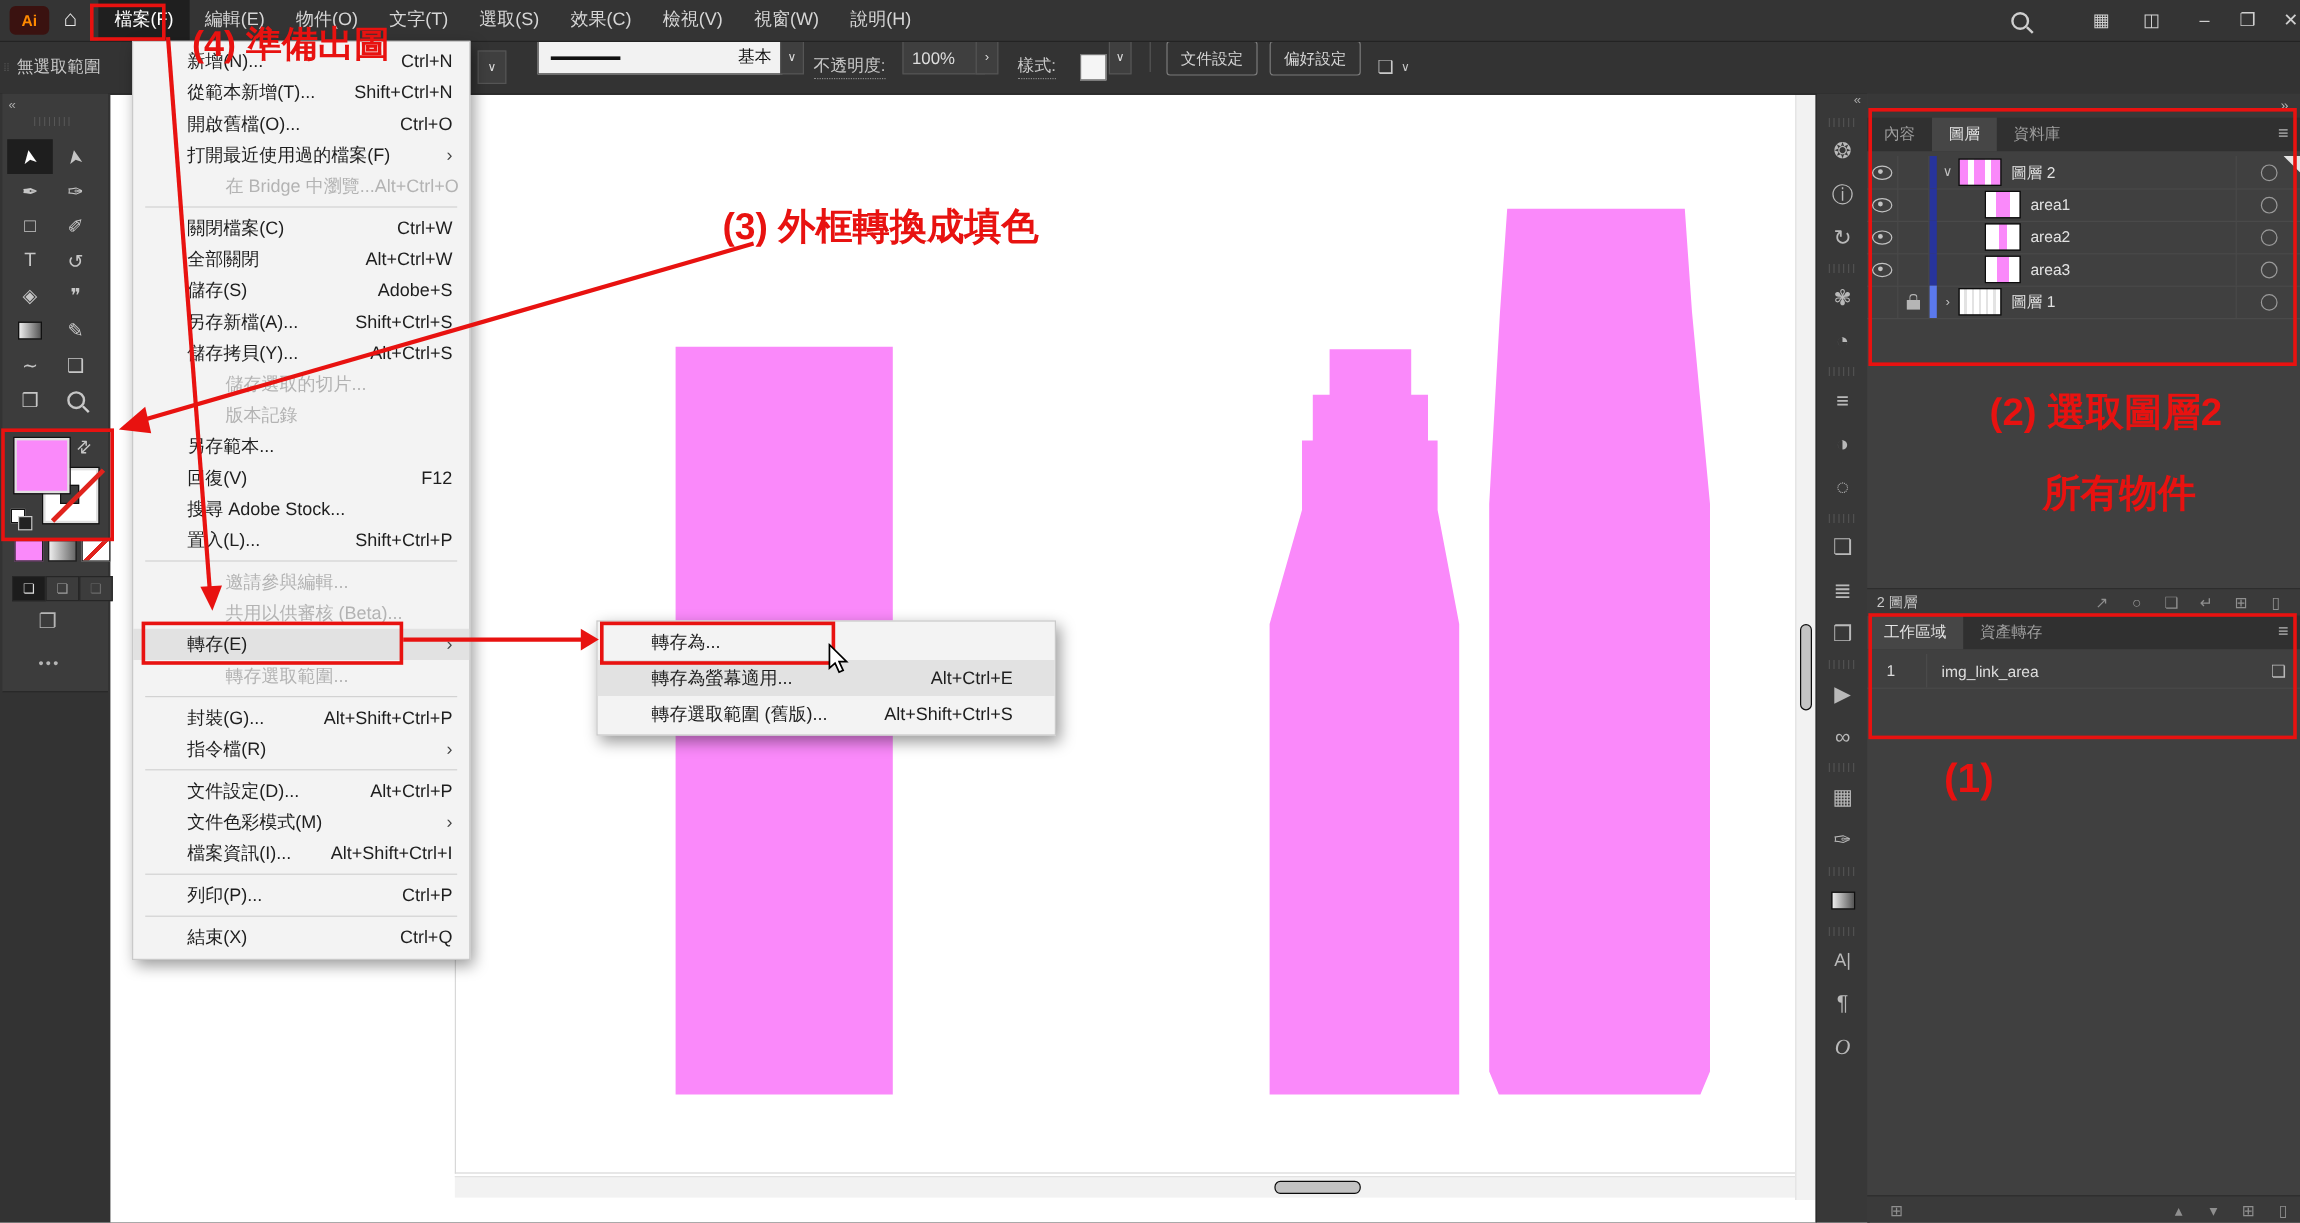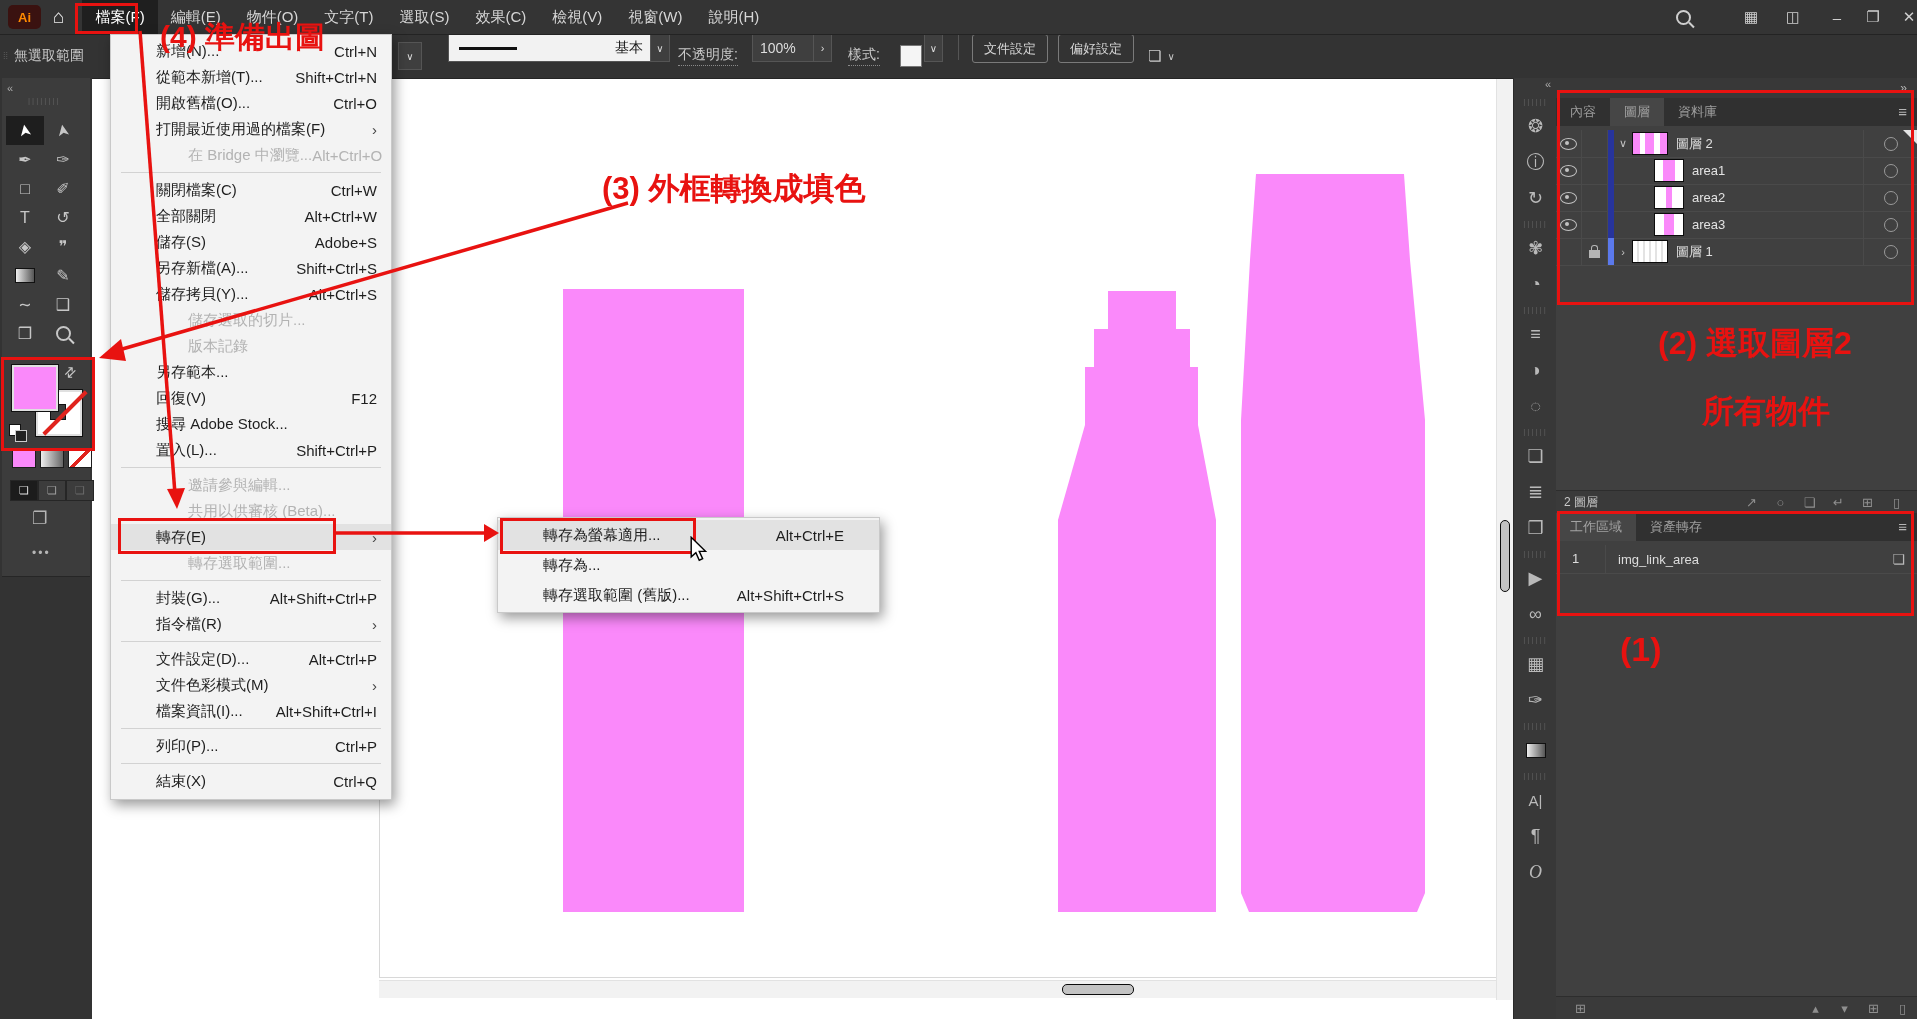--- a/index.html
+++ b/index.html
@@ -53,21 +53,21 @@
         border-left:1px solid #2a2a2a;border-right:1px solid #2a2a2a;z-index:10;}
   .dock-icon{width:43px;height:36px;display:flex;align-items:center;justify-content:center;color:#b9b9b9;font-size:18px;}
   .dock-grip{width:43px;height:14px;display:flex;align-items:center;justify-content:center;}
   .dock-head{width:43px;height:16px;color:#aaa;font-size:11px;text-align:right;padding-right:6px;box-sizing:border-box;}
   
   .rightpanel{position:absolute;left:1556px;top:78px;width:361px;height:941px;background:#404040;z-index:10;color:#ddd;}
   .rp-head{position:absolute;left:0;top:0;width:100%;height:20px;background:#383838;color:#b5b5b5;
            font-size:12px;text-align:right;padding-right:10px;box-sizing:border-box;line-height:20px;}
   .tabsbar{position:absolute;left:0;width:100%;height:28px;background:#303030;display:flex;align-items:flex-end;font-size:13px;}
   .tab{padding:0 14px;height:28px;line-height:28px;color:#9d9d9d;}
-  .tab.active{background:#464646;color:#a3a3a3;font-family:Liberation Serif, serif;}
+  .tab.active{background:#464646;color:#e5e5e5;font-family:Liberation Serif, serif;}
   .tab-menu{margin-left:auto;color:#b5b5b5;padding-right:10px;font-size:15px;line-height:28px;}
   .lrow{position:absolute;left:0;width:100%;height:27px;border-bottom:1px solid #4a4a4a;display:flex;align-items:center;font-size:13px;color:#e2e2e2;}
   .cell{height:27px;display:flex;align-items:center;justify-content:center;box-sizing:border-box;}
   .c-eye{width:26px;border-right:1px solid #4a4a4a;}
   .c-lock{width:26px;border-right:1px solid #4a4a4a;}
   .lbar{width:6px;height:27px;}
   .eye{display:inline-block;width:15px;height:10px;border:1.5px solid #c2c2c2;border-radius:50%;position:relative;}
   .eye::after{content:"";position:absolute;left:4px;top:2px;width:4px;height:4px;border-radius:50%;background:#c2c2c2;}
   .lockg{position:relative;width:11px;height:8px;background:#b5b5b5;margin-top:5px;}
   .lockg::before{content:"";position:absolute;left:1.5px;top:-5px;width:5px;height:5px;border:1.5px solid #b5b5b5;border-bottom:none;border-radius:3px 3px 0 0;}
@@ -560,26 +560,26 @@
         <span class="sc">Ctrl+P</span>
       </div>
       <div class="msep"></div>
       <div class="mi">
         <span class="lbl">結束(X)</span>
         <span class="sc">Ctrl+Q</span>
       </div>
     </div>
 
   <div class="submenu" id="export-menu">
+      <div class="smi">
+        <span class="lbl">轉存為...</span>
+      </div>
       <div class="smi hl">
         <span class="lbl">轉存為螢幕適用...</span>
         <span class="sc">Alt+Ctrl+E</span>
-      </div>
-      <div class="smi">
-        <span class="lbl">轉存為...</span>
       </div>
       <div class="smi">
         <span class="lbl">轉存選取範圍 (舊版)...</span>
         <span class="sc">Alt+Shift+Ctrl+S</span>
       </div>
     </div>
 
   <div class="ann-box" style="left:75px;top:3px;width:57px;height:25px;"></div>
   <div class="ann-box" style="left:118px;top:518px;width:212px;height:30px;"></div>
   <div class="ann-box" style="left:500px;top:518px;width:190px;height:30px;"></div>

